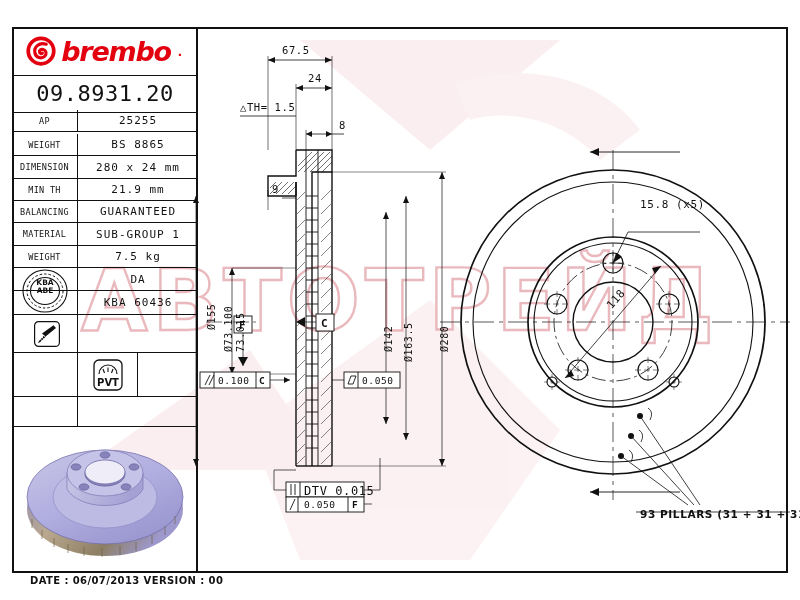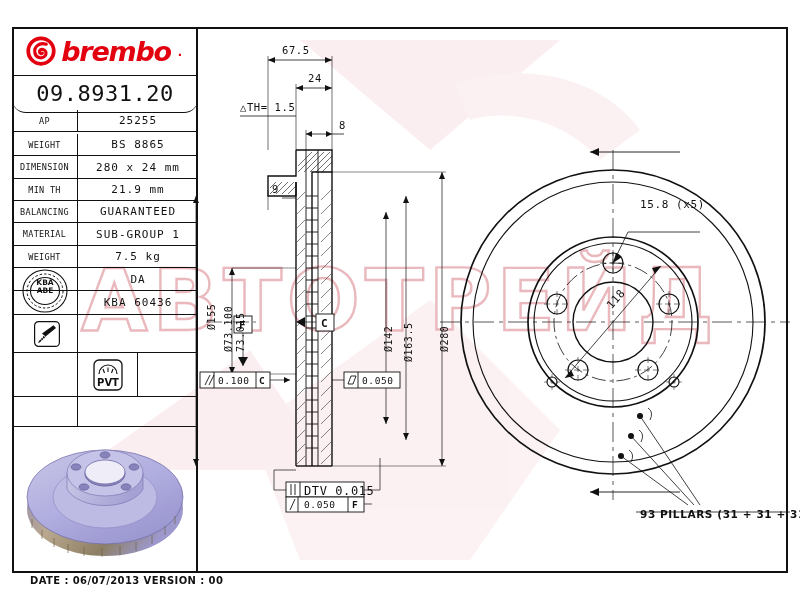--- a/index.html
+++ b/index.html
@@ -34,21 +34,21 @@
           border-bottom:1px solid #111;display:flex;align-items:center;
           justify-content:center;gap:5px;}
   .bword{font-family:"DejaVu Sans","Liberation Sans",sans-serif;
          font-weight:bold;font-size:27px;color:#e3000f;letter-spacing:-1.2px;
          font-style:italic;}
   .bdot{font-size:13px;color:#e3000f;font-weight:bold;}
 
   
   .pn{position:absolute;left:0;top:48px;width:186px;height:37px;
       border-bottom:1px solid #111;display:flex;align-items:center;
-      justify-content:center;font-size:22px;letter-spacing:.5px;border-radius:14px;}
+      justify-content:center;font-size:22px;letter-spacing:.5px;}
 
   .kbacell{width:66px;height:100%;display:flex;align-items:center;
            justify-content:center;border-right:1px solid #111;box-sizing:border-box;}
   .kbatxt{position:absolute;font-size:7.5px;line-height:8px;text-align:center;
           font-family:"DejaVu Sans","Liberation Sans",sans-serif;font-weight:bold;}
 
   .boxtxt{flex:1;display:flex;flex-direction:column;align-items:center;
           justify-content:center;font-size:10.5px;line-height:14px;letter-spacing:1px;}
 
   .pvtrow{position:absolute;left:0;width:186px;border-bottom:1px solid #111;

